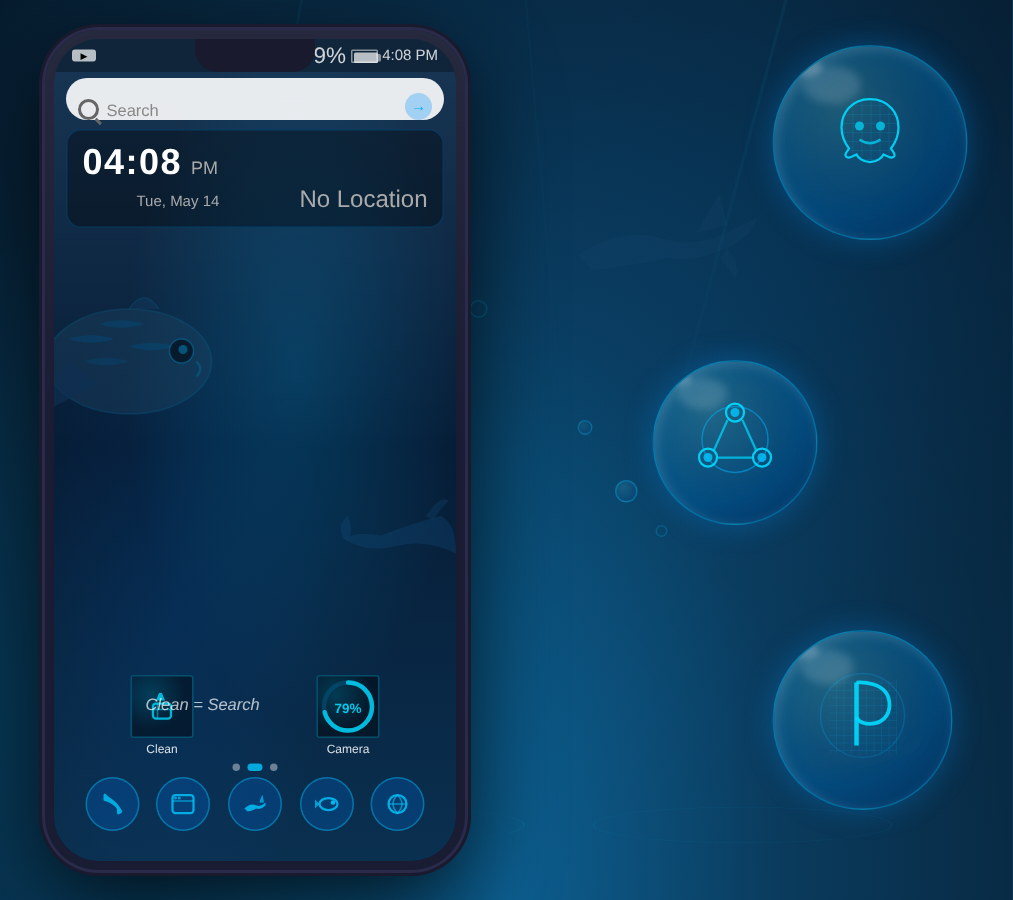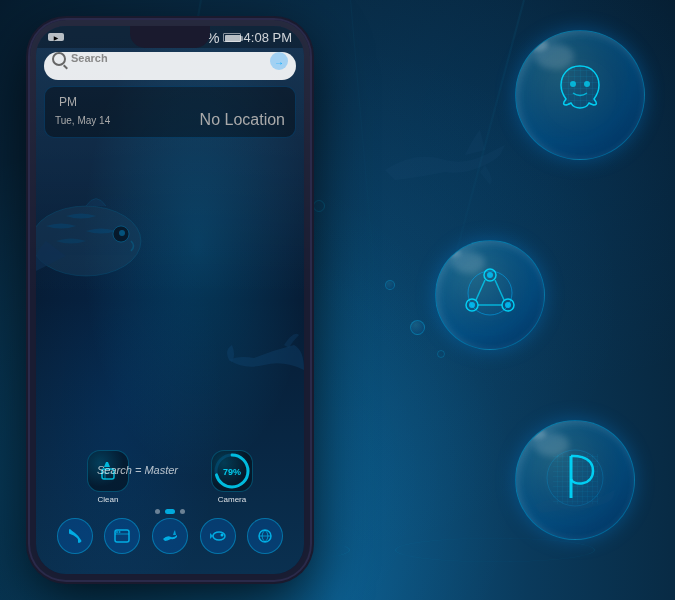--- a/index.html
+++ b/index.html
@@ -131,25 +131,24 @@
     
     .search-bar {
       position: absolute;
       top: 26px;
       left: 8px;
       right: 8px;
       height: 28px;
       background: rgba(255,255,255,0.9);
       border-radius: 14px;
       display: flex;
-      align-items: flex-start;
+      align-items: flex-end;
       padding: 0 8px;
       gap: 5px;
       z-index: 15;
-      font-weight: bold;
     }
 
     .search-icon-inner {
       width: 14px;
       height: 14px;
       border: 2px solid #666;
       border-radius: 50%;
       position: relative;
       flex-shrink: 0;
     }
@@ -212,20 +211,21 @@
     .date-row {
       display: flex;
       justify-content: space-between;
       align-items: center;
       margin-top: 2px;
     }
 
     .date-text {
       font-size: 10px;
       color: #aaa;
+      margin-left: 36px;
     }
 
     .location-text {
       font-size: 16px;
       color: #aaa;
     }
 
     
     .app-grid {
       position: absolute;
@@ -242,21 +242,21 @@
       display: flex;
       flex-direction: column;
       align-items: center;
       gap: 3px;
     }
 
     .app-icon-wrapper {
       width: 42px;
       height: 42px;
       background: rgba(0,0,0,0.4);
-      border-radius: 13px;
+      border-radius: 2px;
       border: 1px solid rgba(0,200,255,0.3);
       display: flex;
       align-items: center;
       justify-content: center;
       position: relative;
       overflow: hidden;
     }
 
     .app-icon-wrapper::before {
       content: '';
@@ -562,32 +562,33 @@
             <span style="height:4px;"></span>
             <span style="height:6px;"></span>
             <span style="height:8px;"></span>
             <span style="height:10px;"></span>
           </div>
           <span style="font-size:15px;color:rgba(255,255,255,0.8);">99%</span>
           <div style="width:18px;height:9px;border:1px solid rgba(255,255,255,0.5);border-radius:1px;position:relative;">
             <div style="position:absolute;left:1px;top:1px;width:16px;height:7px;background:rgba(255,255,255,0.7);border-radius:1px;"></div>
             <div style="position:absolute;right:-3px;top:2px;width:2px;height:5px;background:rgba(255,255,255,0.5);border-radius:0 1px 1px 0;"></div>
           </div>
-          <span style="font-size:13px;color:rgba(255,255,255,0.8);">4:08 PM</span>
+          <span style="font-size:10px;color:rgba(255,255,255,0.8);">4:08 PM</span>
         </div>
       </div>
 
       <div class="search-bar">
         <div class="search-icon-inner"></div>
         <span class="search-text">Search</span>
         <div class="search-arrow">→</div>
       </div>
 
       <div class="time-widget">
         <div style="display:flex;align-items:baseline;gap:2px;">
+          <span class="time-display">04:08</span>
           <span class="time-period">PM</span>
         </div>
         <div class="date-row">
           <span class="date-text">Tue, May 14</span>
           <span class="location-text">No Location</span>
         </div>
       </div>
 
       <div class="dot-indicator">
         <div class="dot"></div>
@@ -664,13 +665,13 @@
             <path d="M9,3 Q12,6 12,9 Q12,12 9,15 Q6,12 6,9 Q6,6 9,3" fill="none" stroke="rgba(0,200,255,0.6)" stroke-width="1"></path>
             <path d="M3,9 L15,9" stroke="rgba(0,200,255,0.6)" stroke-width="1"></path>
           </svg>
         </div>
       </div>
 
     </div>
   </div>
 </div>
 
-<div style="position:absolute;left:97px;top:464px;font-size:11px;color:rgba(255,255,255,0.7);z-index:20;font-style:italic;">Search = Master</div>
+<div style="position:absolute;left:97px;top:464px;font-size:11px;color:rgba(255,255,255,0.7);z-index:20;font-style:italic;">Clean = Search</div>
 
 </body></html>

